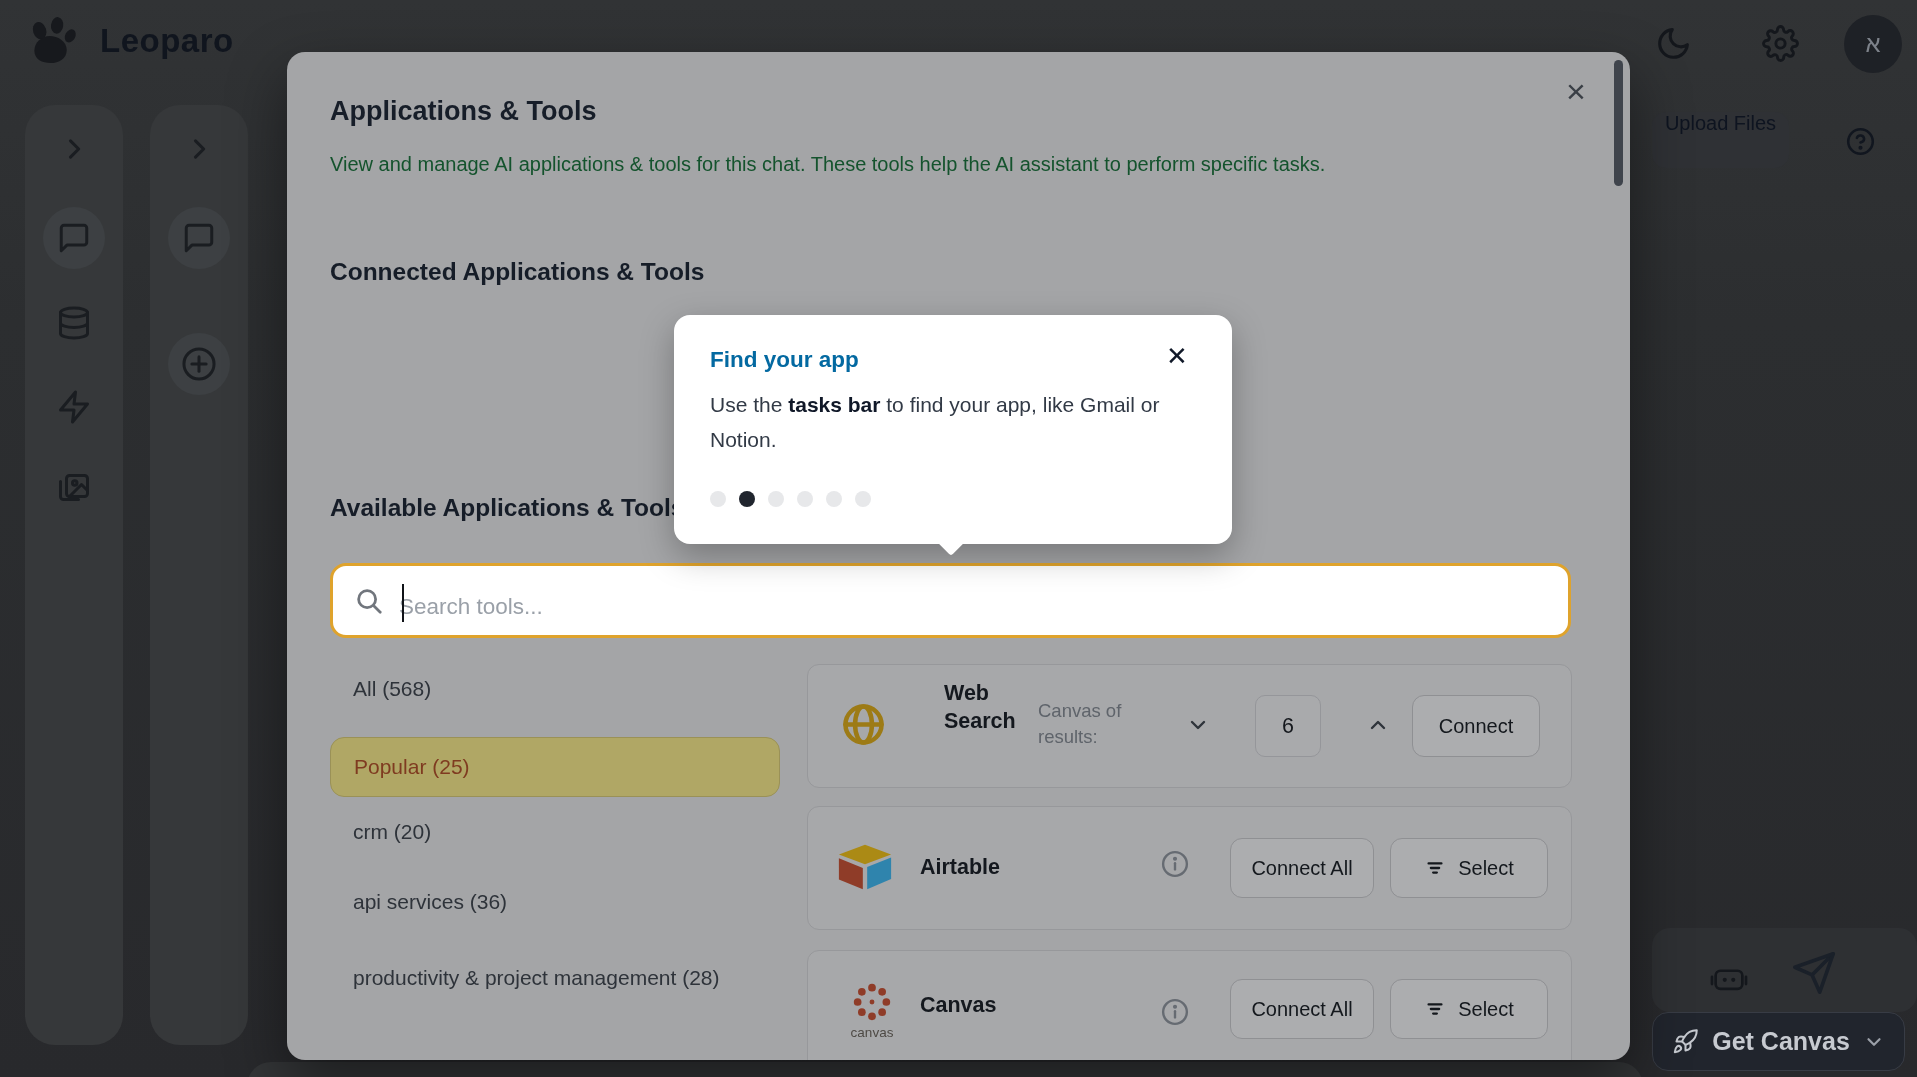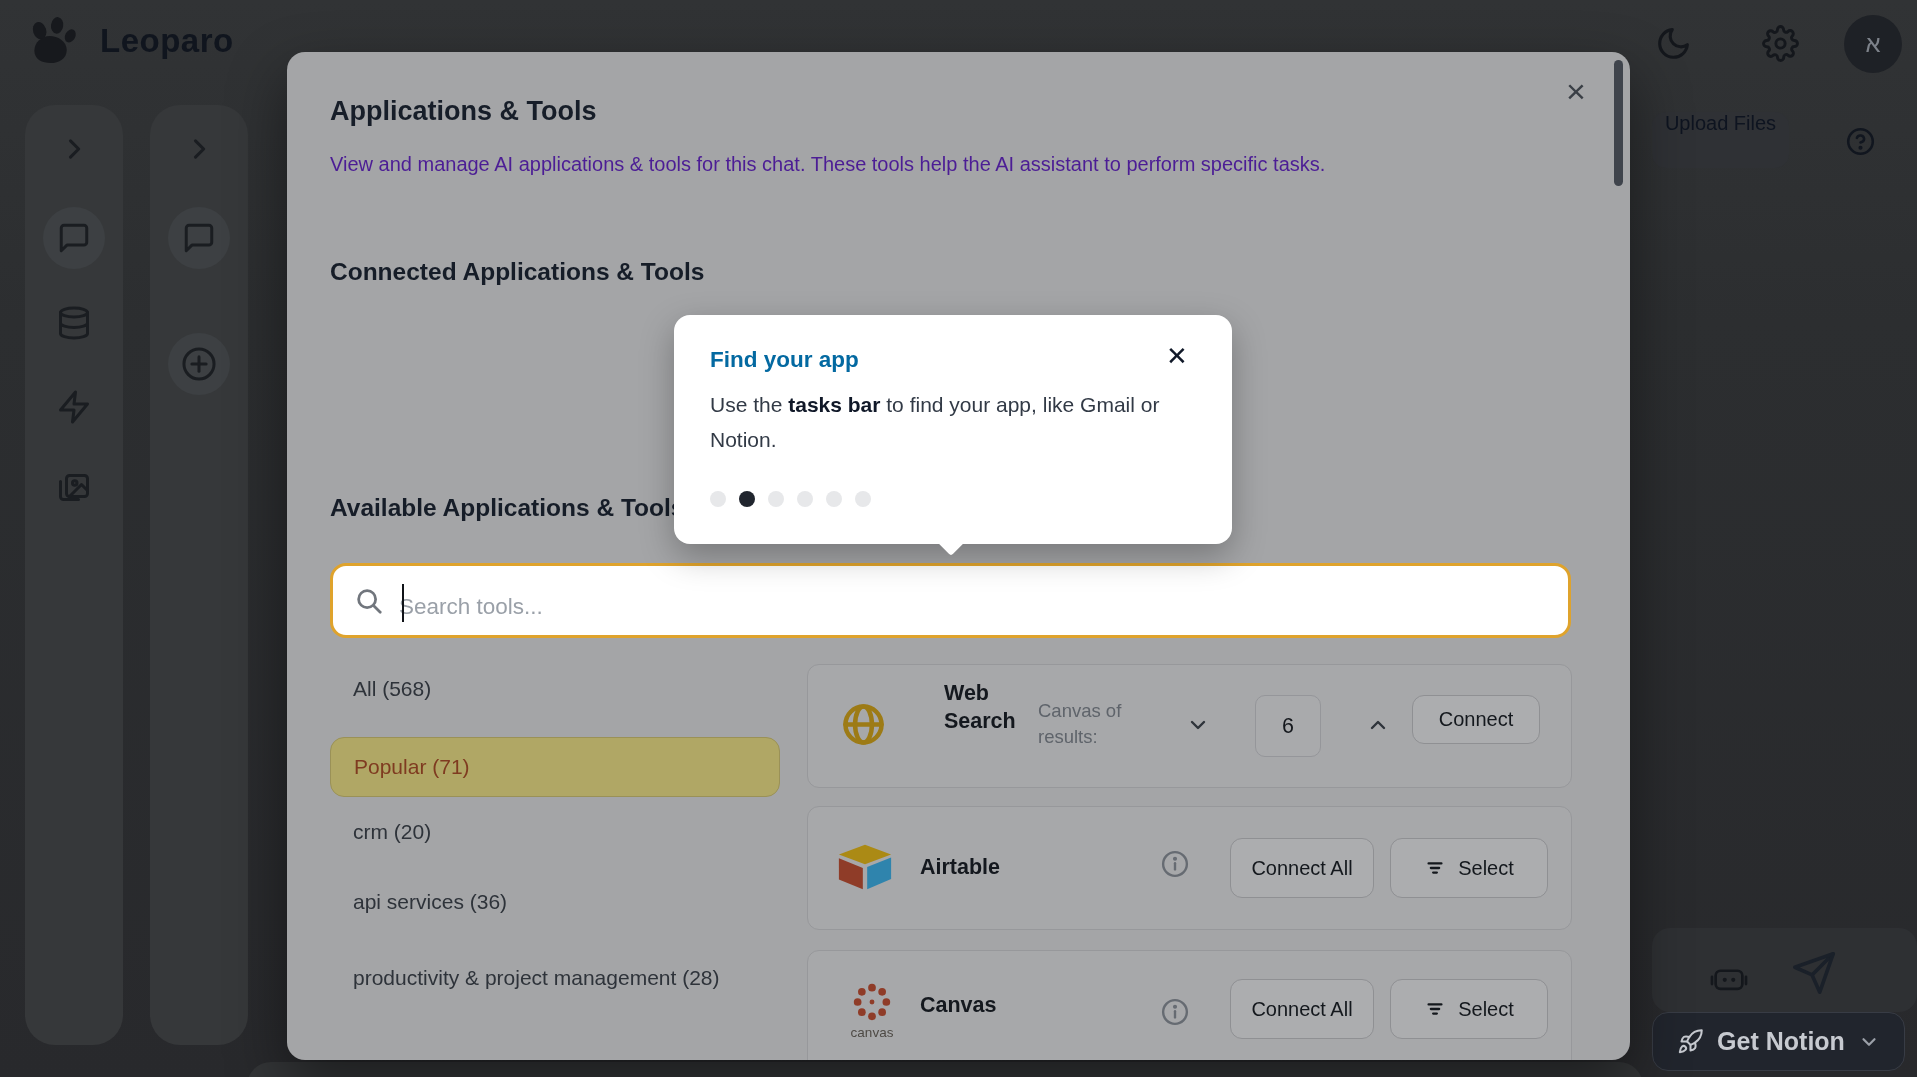--- a/index.html
+++ b/index.html
@@ -41,21 +41,21 @@
     gap:13px; cursor:pointer; }
   .get-started .label { color:#c7cad0; font-size:25px; font-weight:600; }
   .get-started .rocket { color:#c6c9cf; }
   .get-started .chev { color:#9ba0a8; }
 
   
   .modal { left:287px; top:52px; width:1343px; height:1008px; background:#a4a5a7; border-radius:18px;
     box-shadow:0 24px 60px rgba(0,0,0,.45); overflow:hidden; }
   .modal .close { left:1279px; top:22px; font-size:34px; line-height:34px; color:#3a3f46; cursor:pointer; }
   .m-title { left:43px; top:44px; font-size:27px; font-weight:700; color:#171e29; }
-  .m-desc { left:43px; top:95px; width:1250px; font-size:20px; line-height:34px; color:#4c1d95; }
+  .m-desc { left:43px; top:95px; width:1250px; font-size:20px; line-height:34px; color:#14532d; }
   .m-h2 { font-size:24.5px; font-weight:700; color:#161d28; }
   .h-connected { left:43px; top:206px; }
   .empty-text { left:0; top:352px; width:100%; text-align:center; font-size:20px; color:#383c43; }
   .h-available { left:43px; top:442px; }
 
   .scroll-thumb { left:1327px; top:8px; width:9px; height:126px; border-radius:5px; background:#3f444c; cursor:pointer; }
 
   
   .search { left:43px; top:511px; width:1241px; height:75px; background:#fff;
     border:3.5px solid var(--accent-gold,#dfa32c); border-radius:16px; display:flex; align-items:center; z-index:40; }
@@ -189,21 +189,21 @@
       <polygon points="22 2 15 22 11 13 2 9 22 2"></polygon>
   </svg>
 
   <div class="abs get-started">
     <svg class="rocket" width="27" height="27" viewBox="0 0 24 24" fill="none" stroke="currentColor" stroke-width="1.8" stroke-linecap="round" stroke-linejoin="round">
       <path d="M4.5 16.5c-1.5 1.26-2 5-2 5s3.74-.5 5-2c.71-.84.7-2.13-.09-2.91a2.18 2.18 0 0 0-2.91-.09z"></path>
       <path d="M12 15l-3-3a22 22 0 0 1 2-3.95A12.88 12.88 0 0 1 22 2c0 2.72-.78 7.5-6 11a22.35 22.35 0 0 1-4 2z"></path>
       <path d="M9 12H4s.55-3.03 2-4c1.62-1.08 5 0 5 0"></path>
       <path d="M12 15v5s3.03-.55 4-2c1.08-1.62 0-5 0-5"></path>
     </svg>
-    <span class="label">Get Notion</span>
+    <span class="label">Get Canvas</span>
     <svg class="chev" width="22" height="22" viewBox="0 0 24 24" fill="none" stroke="currentColor" stroke-width="2.4" stroke-linecap="round" stroke-linejoin="round">
         <polyline points="6 9 12 15 18 9"></polyline>
       </svg>
   </div>
 
   <div class="abs modal">
     <div class="abs close">×</div>
     <div class="abs m-title">Applications &amp; Tools</div>
     <div class="abs m-desc">View and manage AI applications &amp; tools for this chat. These tools help the AI assistant to perform specific tasks.</div>
 
@@ -218,42 +218,42 @@
       <svg class="mag" width="30" height="30" viewBox="0 0 24 24" fill="none" stroke="currentColor" stroke-width="2.2" stroke-linecap="round">
           <circle cx="10.5" cy="10.5" r="6.8"></circle>
           <line x1="15.8" y1="15.8" x2="21" y2="21"></line>
         </svg>
       <div class="caret"></div>
       <input type="text" placeholder="Search tools..." style="">
     </div>
 
     <div class="abs cat" style="top:625px">All (568)</div>
     <div class="abs cat-pill">
-      <span>Popular (71)</span>
+      <span>Popular (25)</span>
     </div>
     <div class="abs cat" style="top:768px">crm (20)</div>
     <div class="abs cat" style="top:838px">api services (36)</div>
     <div class="abs cat cat-wrap" style="top:908px; width:440px;">productivity &amp; project management (28)</div>
 
     <div class="abs card card1">
       <svg class="abs globe" style="left:32px; top:36px" width="47" height="47" viewBox="0 0 24 24" fill="none" stroke="currentColor" stroke-width="2.3" stroke-linecap="round">
           <circle cx="12" cy="12" r="9.2"></circle>
           <line x1="2.8" y1="12" x2="21.2" y2="12"></line>
           <ellipse cx="12" cy="12" rx="4.3" ry="9.2"></ellipse>
         </svg>
       <div class="abs tool-name" style="left:96px; top:14px; width:108px;margin-left:40px;">Web Search</div>
       <div class="abs gray-label" style="left:230px; top:33px; width:125px;">Canvas of results:</div>
       <svg class="abs stepper-chev" style="left:378px; top:48px" width="24" height="24" viewBox="0 0 24 24" fill="none" stroke="currentColor" stroke-width="2.4" stroke-linecap="round" stroke-linejoin="round">
           <polyline points="6 9 12 15 18 9"></polyline>
         </svg>
       <div class="abs value-box" style="left:447px; top:30px; width:66px; height:62px;">6</div>
       <svg class="abs stepper-chev" style="left:558px; top:48px" width="24" height="24" viewBox="0 0 24 24" fill="none" stroke="currentColor" stroke-width="2.4" stroke-linecap="round" stroke-linejoin="round">
           <polyline points="6 15 12 9 18 15"></polyline>
         </svg>
-      <div class="abs mini-btn" style="left:604px; top:30px; width:128px; height:49px;">
+      <div class="abs mini-btn" style="left:604px; top:30px; width:128px; height:62px;">
         <span>Connect</span>
       </div>
     </div>
 
     <div class="abs card card2">
       <svg class="abs" style="left:28px; top:36px" width="58" height="50" viewBox="0 0 24 20">
         <polygon points="12,0.4 22.8,4.4 12,8.4 1.2,4.4" fill="#ab8a15"></polygon>
         <polygon points="12.9,9.6 22.8,5.7 22.8,14.6 12.9,18.8" fill="#2f84ad"></polygon>
         <polygon points="1.2,6 11.1,10 11.1,18.8 1.2,14.8" fill="#8f3c28"></polygon>
       </svg>

